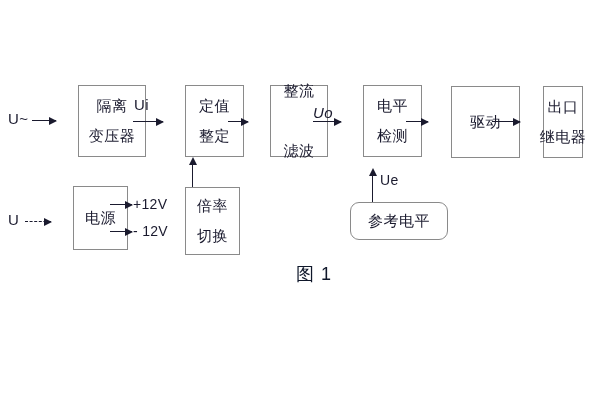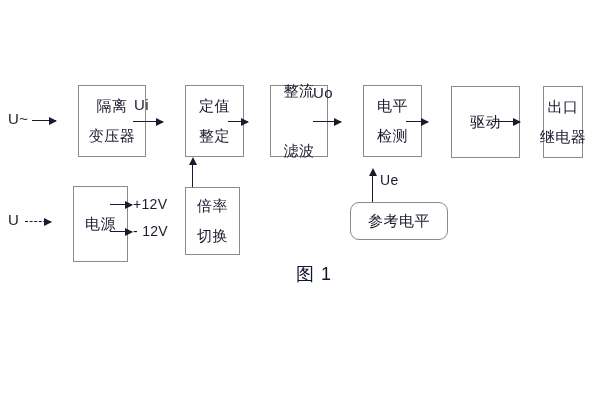--- a/index.html
+++ b/index.html
@@ -109,21 +109,21 @@
     <span class="line">整定</span>
   </div>
 
   <div class="arrow-h" style="left:228px; top:121px; width:20px;"></div>
 
   <div class="block" style="left:250px; top:85px; width:58px; height:72px;gap:30px;">
     <span class="line">整流</span>
     <span class="line">滤波</span>
   </div>
 
-  <div class="label" style="left:313px; top:84px;">Uo</div>
+  <div class="label" style="left:313px; top:104px;font-style:italic;">Uo</div>
   <div class="arrow-h" style="left:313px; top:121px; width:28px;"></div>
 
   <div class="block" style="left:343px; top:85px; width:59px; height:72px;">
     <span class="line">电平</span>
     <span class="line">检测</span>
   </div>
 
   <div class="arrow-h" style="left:406px; top:121px; width:22px;"></div>
 
   <div class="block single" style="left:431px; top:86px; width:69px; height:72px;">
@@ -133,21 +133,21 @@
   <div class="arrow-h" style="left:492px; top:121px; width:28px;"></div>
 
   <div class="block" style="left:523px; top:86px; width:40px; height:72px;">
     <span class="line">出口</span>
     <span class="line">继电器</span>
   </div>
 
   <div class="label" style="left:8px; top:211px;">U</div>
   <div class="arrow-h dashed" style="left:25px; top:221px; width:26px;"></div>
 
-  <div class="block single" style="left:53px; top:186px; width:55px; height:76px;">
+  <div class="block single" style="left:53px; top:186px; width:55px; height:64px;">
     <span class="line">电源</span>
   </div>
 
   <div class="arrow-h" style="left:110px; top:204px; width:22px;"></div>
   <div class="label small" style="left:133px; top:196px;">+12V</div>
 
   <div class="arrow-h" style="left:110px; top:231px; width:22px;"></div>
   <div class="label small" style="left:133px; top:223px;">- 12V</div>
 
   <div class="block" style="left:165px; top:187px; width:55px; height:68px;">

